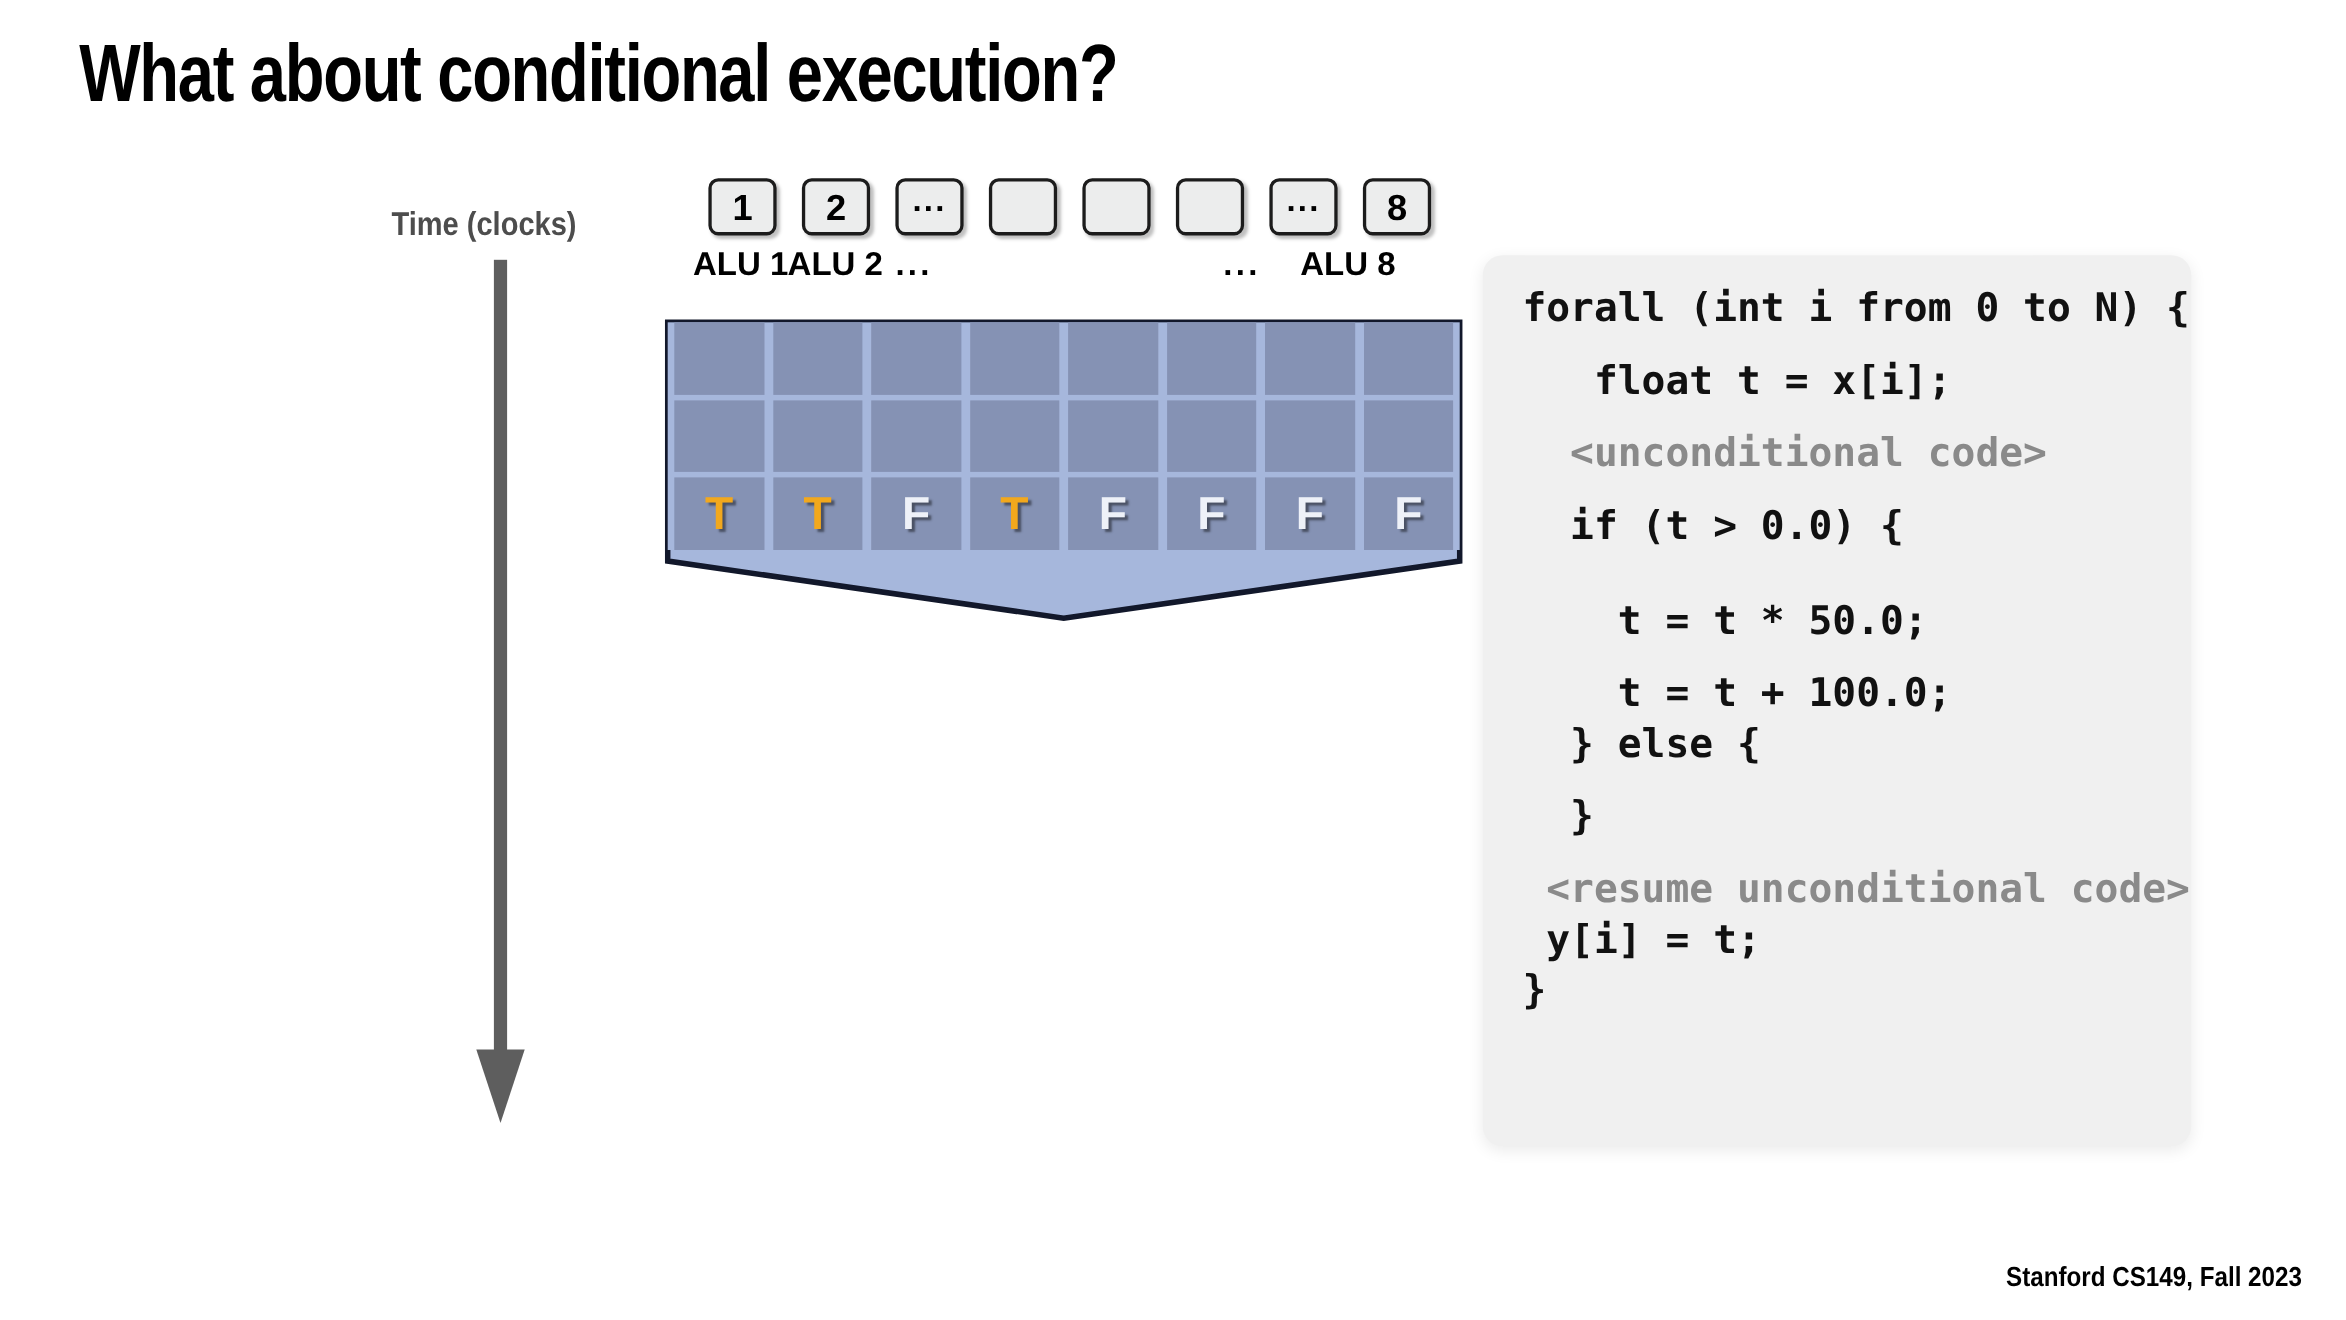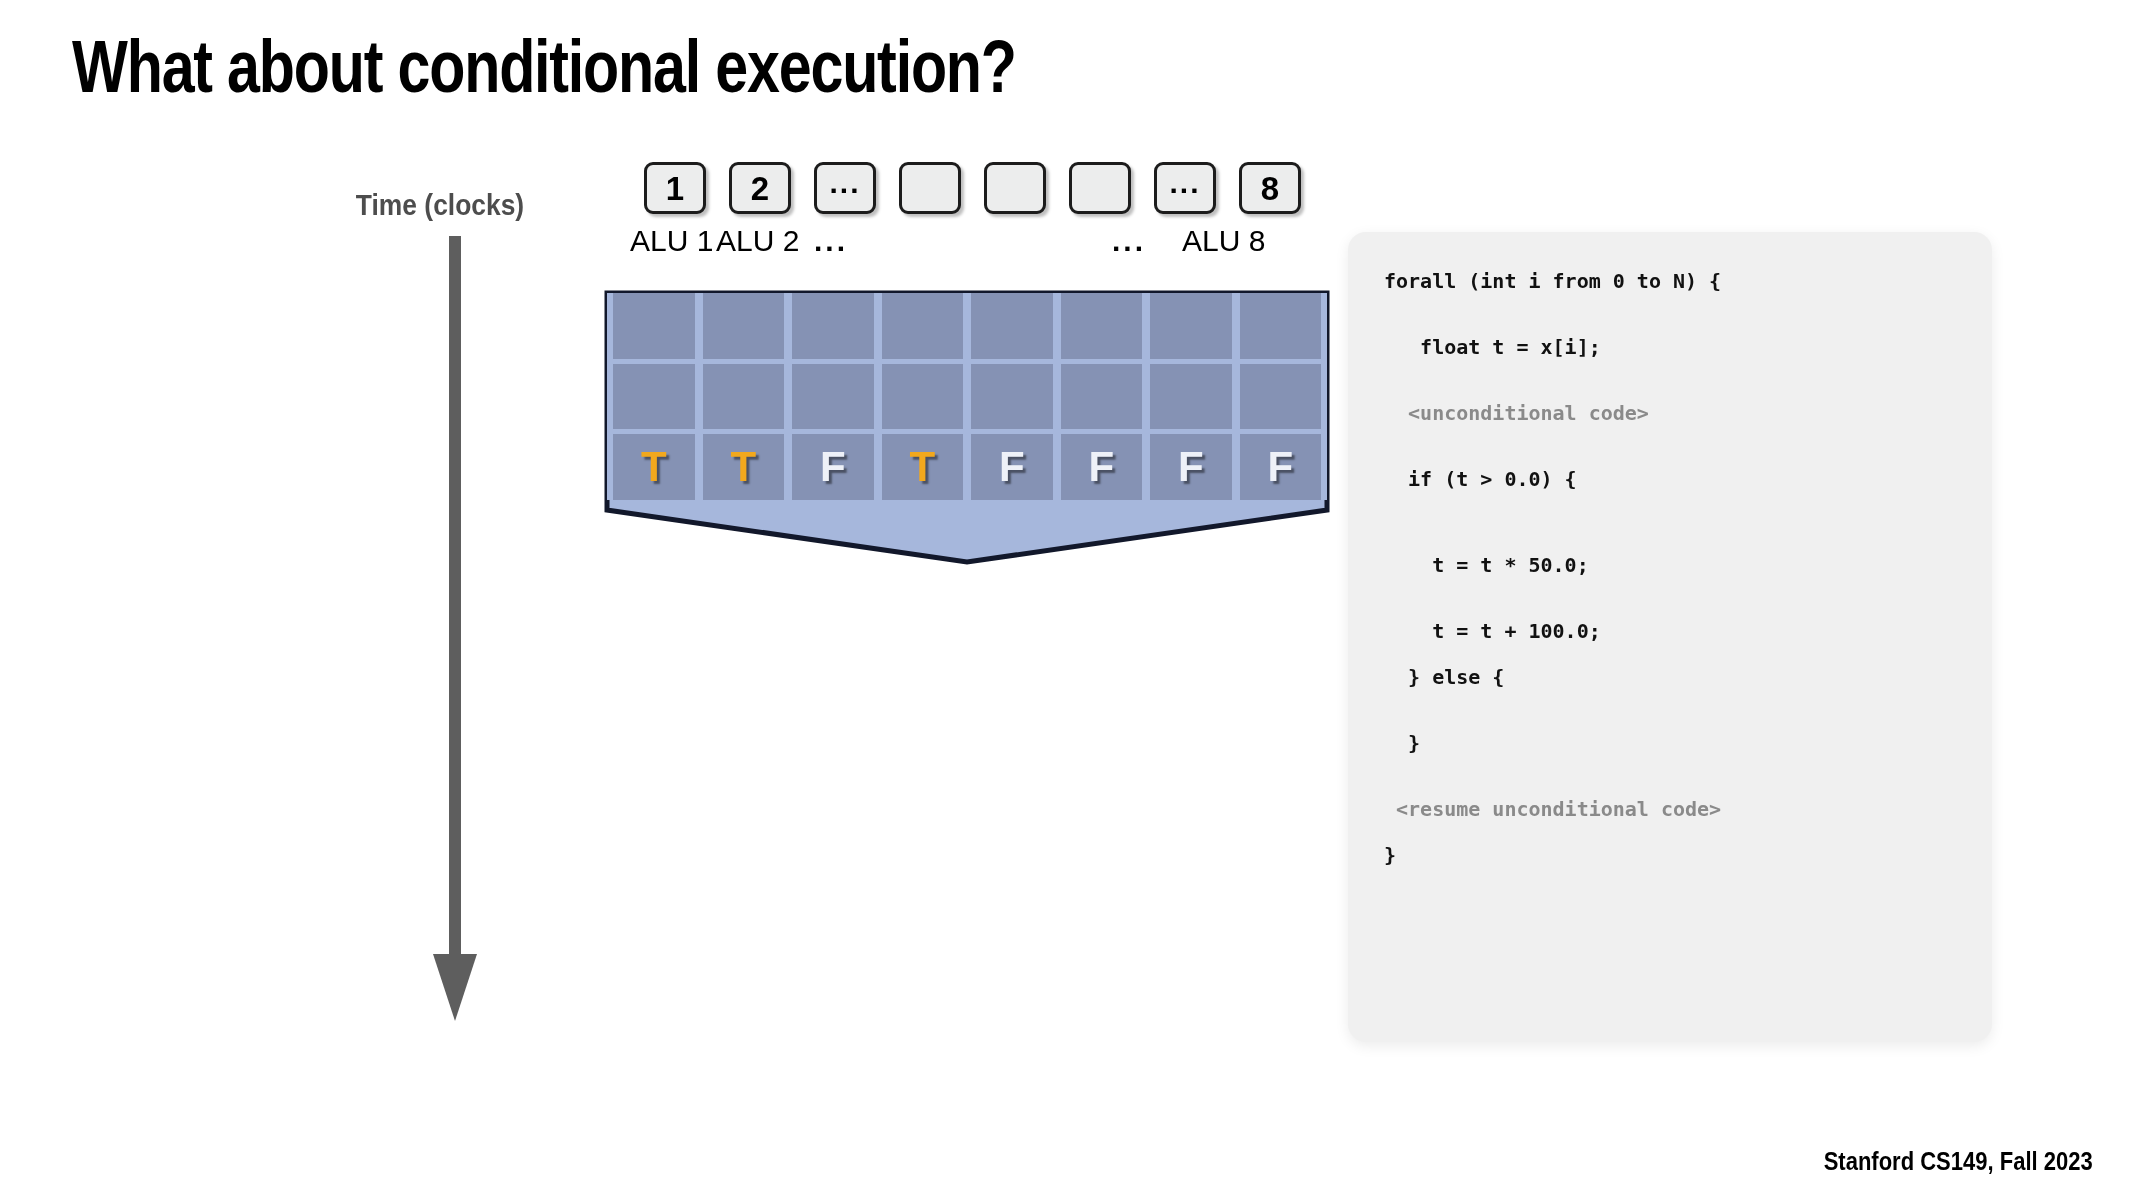--- a/index.html
+++ b/index.html
@@ -81,21 +81,21 @@
     font-weight: bold;
     font-size: 33px;
     color: #000000;
     line-height: 1;
   }
   .alu-box.dots { letter-spacing: 2px; font-size: 30px; padding-bottom: 10px; }
 
   .alu-caption {
     position: absolute;
     font-family: "Liberation Sans", sans-serif;
-    font-weight: normal;
+    font-weight: bold;
     font-size: 30px;
     color: #000000;
     white-space: nowrap;
     top: 62px;
   }
   .alu-caption.dots { letter-spacing: 3px; font-weight: bold; }
 
   
   #exec-unit {
     position: absolute;
@@ -152,21 +152,21 @@
     width: 644px;
     height: 810px;
     background: #f0f0f0;
     border-radius: 18px;
     box-shadow: 0 4px 14px rgba(0,0,0,0.08);
     box-sizing: border-box;
     padding: 26px 0 0 0;
   }
   .code-line {
     font-family: "DejaVu Sans Mono", "Liberation Mono", monospace;
-    font-size: 20px;
+    font-size: 36px;
     font-weight: bold;
     color: #111111;
     white-space: pre;
     padding-left: 36px;
     height: 46px;
     line-height: 46px;
   }
   .code-line.muted { color: #8a8a8a; font-weight: bold; }
   .code-line.gap { height: 20px; }
 
@@ -299,16 +299,17 @@
   <div class="code-line gap"></div>
   <div class="code-line gap"></div>
   <div class="code-line">    t = t * 50.0;</div>
   <div class="code-line gap"></div>
   <div class="code-line">    t = t + 100.0;</div>
   <div class="code-line">  } else {</div>
   <div class="code-line gap"></div>
   <div class="code-line">  }</div>
   <div class="code-line gap"></div>
   <div class="code-line muted"> &lt;resume unconditional code&gt;</div>
+  <div class="code-line"> y[i] = t;</div>
   <div class="code-line">}</div>
 </div>
 
 <div id="footer-credit">Stanford CS149, Fall 2023</div>
 
 </body></html>

